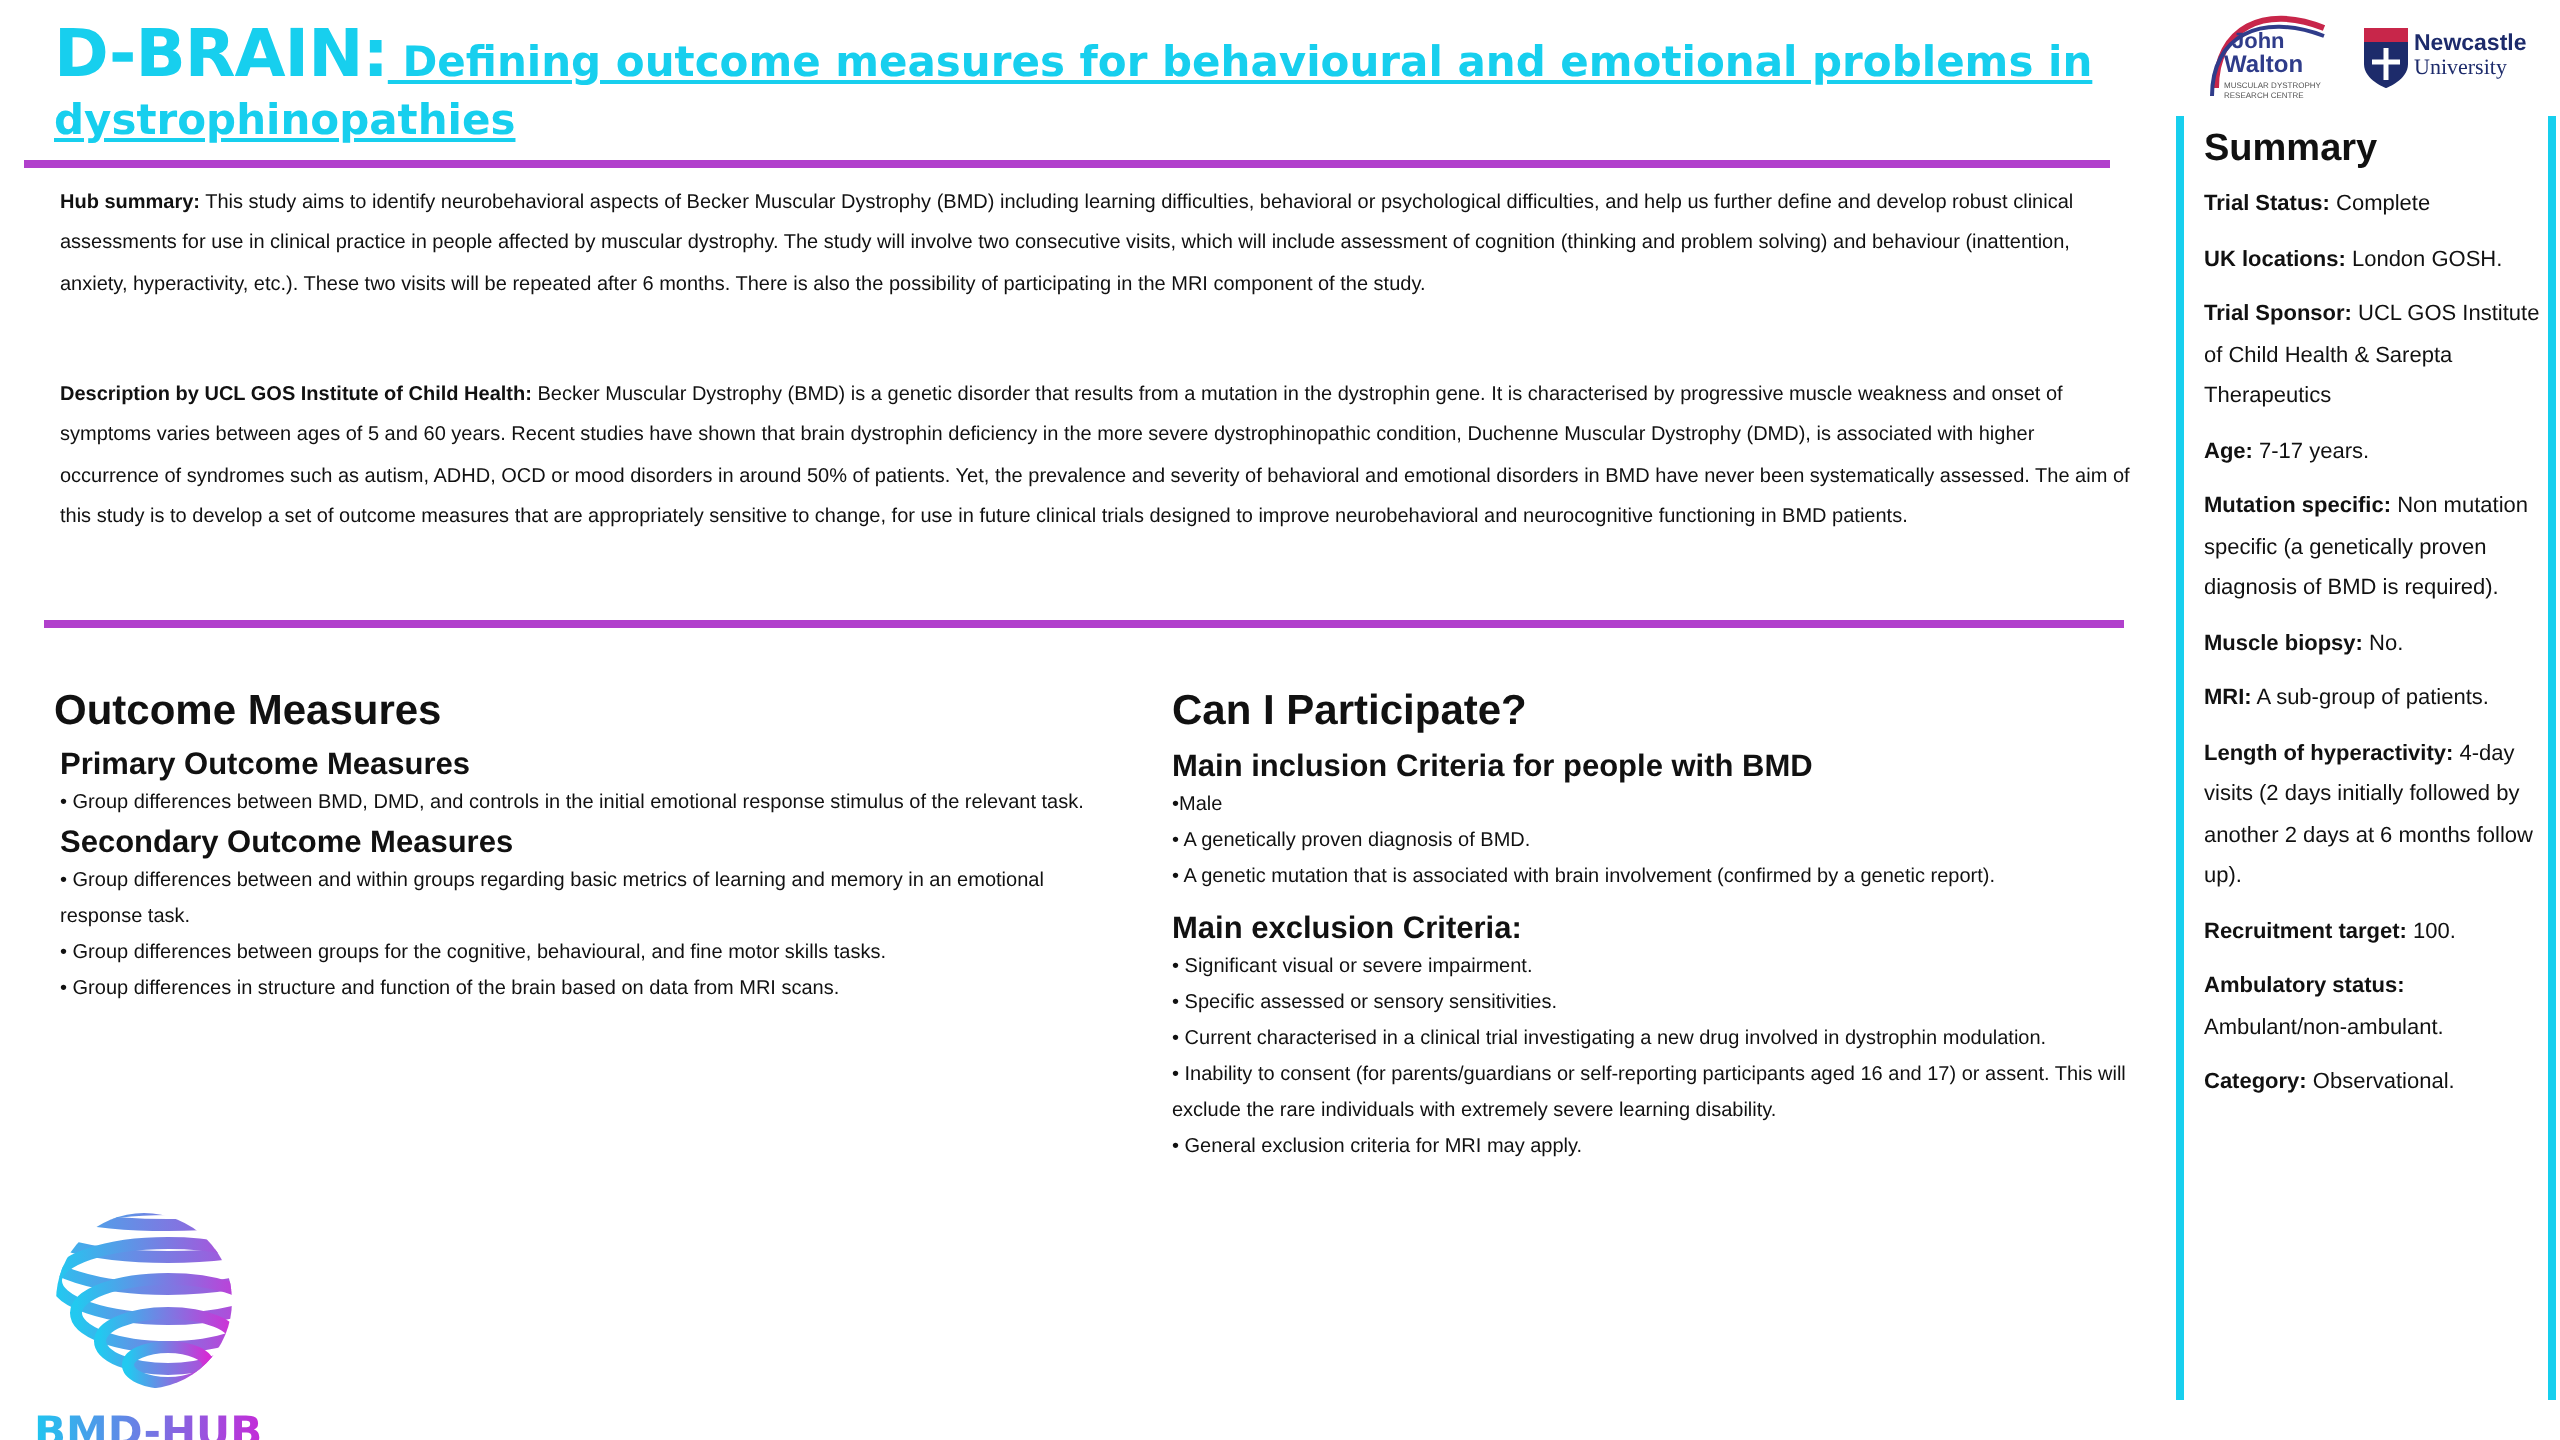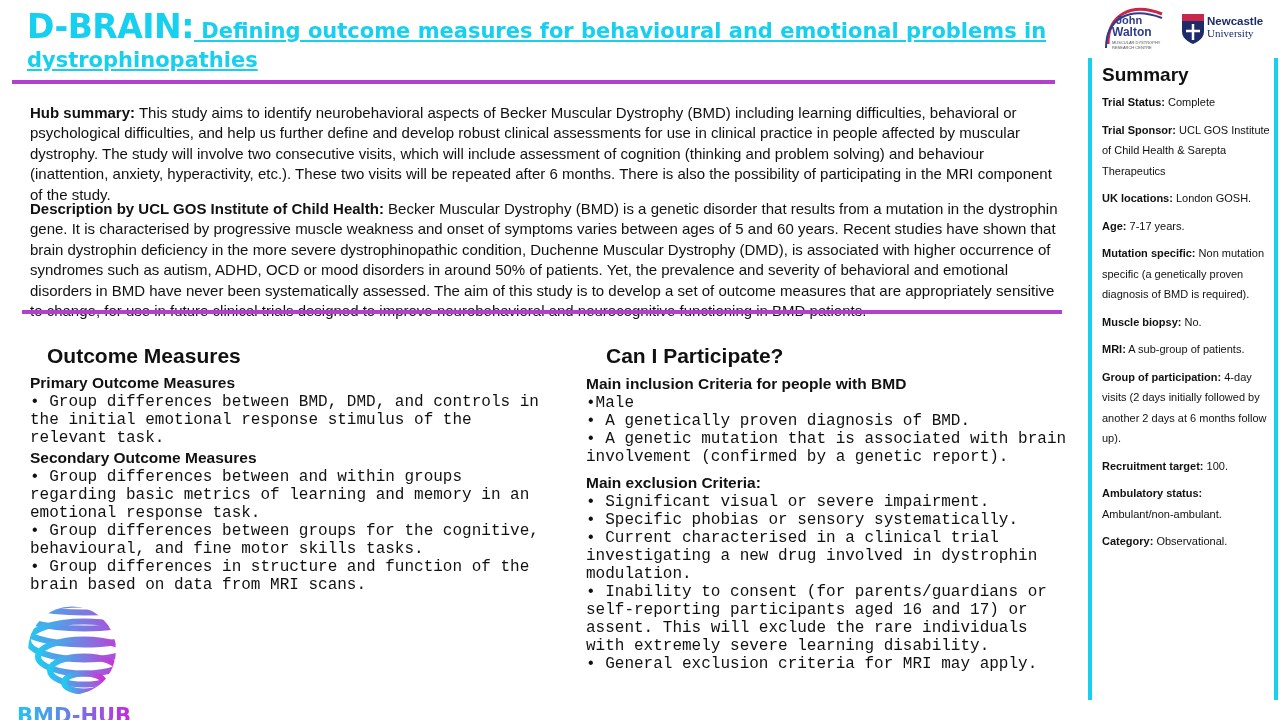--- a/index.html
+++ b/index.html
@@ -3,27 +3,27 @@
   <meta charset="utf-8">
   <style>
     html, body { margin:0; padding:0; }
     body { width:1280px; height:720px; background:#ffffff; position:relative; overflow:hidden; font-family:"Liberation Sans", sans-serif; color:#111; }
     .title { position:absolute; left:27px; top:6px; width:1040px; color:#17cfee; font-weight:bold; line-height:1.25; }
     .title .main { font-size:33px; font-family:"DejaVu Sans", sans-serif; letter-spacing:-0.5px; }
     .title .sub { font-size:21px; font-family:"DejaVu Sans", sans-serif;text-decoration:underline; }
     .rule { position:absolute; height:4px; background:#b140cc; }
     .rule.top { left:12px; top:80px; width:1043px; }
     .rule.mid { left:22px; top:310px; width:1040px; }
-    .para { position:absolute; font-size:15px; line-height:20.4px; color:#111;margin-top:11px; }
+    .para { position:absolute; font-size:10px; line-height:20.4px; color:#111; }
     .para b { font-weight:bold; }
     .hub { left:30px; top:92px; width:1030px; }
     .desc { left:30px; top:188px; width:1035px; }
-    .sec-h { position:absolute; font-size:21px; font-weight:bold; color:#111;margin-left:20px; }
+    .sec-h { position:absolute; font-size:21px; font-weight:bold; color:#111; }
     .sub-h { font-size:15.5px; font-weight:bold; margin:2px 0 1px 0; }
-    .list { font-size:16px; line-height:18px;font-family:Liberation Mono, monospace; }
+    .list { font-size:10px; line-height:18px; }
     .col-left { position:absolute; left:30px; top:372px; width:525px; }
     .col-right { position:absolute; left:586px; top:373px; width:485px; }
     .sidebar { position:absolute; left:1088px; top:58px; width:182px; height:642px; border-left:4px solid #17cfee; border-right:4px solid #17cfee; }
     .sidebar .inner { padding:6px 0 0 10px; }
     .sidebar h2 { margin:0 0 6px 0; font-size:19px; font-weight:bold; }
     .sb-item { font-size:11px; line-height:20.5px; margin-bottom:7px; }
     .logo-jw { position:absolute; left:1102px; top:4px; width:72px; height:52px; }
     .logo-nu { position:absolute; left:1182px; top:12px; width:92px; height:34px; }
     .bmd-logo { position:absolute; left:14px; top:590px; width:120px; height:125px; }
     .bmd-text { position:absolute; left:17px; top:704px; font-size:21px; font-weight:bold; font-family:"DejaVu Sans", sans-serif; background:linear-gradient(90deg,#1fc6f0,#c42bd8); -webkit-background-clip:text; background-clip:text; color:transparent; }
@@ -82,38 +82,38 @@
 <div class="col-right">
   <div class="sub-h">Main inclusion Criteria for people with BMD</div>
   <div class="list">
     <div>•Male</div>
     <div>• A genetically proven diagnosis of BMD.</div>
     <div>• A genetic mutation that is associated with brain involvement (confirmed by a genetic report).</div>
   </div>
   <div class="sub-h" style="margin-top:8px;">Main exclusion Criteria:</div>
   <div class="list">
     <div>• Significant visual or severe impairment.</div>
-    <div>• Specific phobias or sensory systematically.</div>
+    <div>• Specific assessed or sensory sensitivities.</div>
     <div>• Current characterised in a clinical trial investigating a new drug involved in dystrophin modulation.</div>
     <div>• Inability to consent (for parents/guardians or self-reporting participants aged 16 and 17) or assent. This will exclude the rare individuals with extremely severe learning disability.</div>
     <div>• General exclusion criteria for MRI may apply.</div>
   </div>
 </div>
 
 <div class="sidebar">
   <div class="inner">
     <h2>Summary</h2>
     <div class="sb-item"><b>Trial Status:</b><span> Complete</span></div>
+    <div class="sb-item"><b>UK locations:</b><span> London GOSH.</span></div>
     <div class="sb-item"><b>Trial Sponsor:</b><span> UCL GOS Institute of Child Health &amp; Sarepta Therapeutics</span></div>
-    <div class="sb-item"><b>UK locations:</b><span> London GOSH.</span></div>
     <div class="sb-item"><b>Age:</b><span> 7-17 years.</span></div>
     <div class="sb-item"><b>Mutation specific:</b><span> Non mutation specific (a genetically proven diagnosis of BMD is required).</span></div>
     <div class="sb-item"><b>Muscle biopsy:</b><span> No.</span></div>
     <div class="sb-item"><b>MRI:</b><span> A sub-group of patients.</span></div>
-    <div class="sb-item"><b>Group of participation:</b><span> 4-day visits (2 days initially followed by another 2 days at 6 months follow up).</span></div>
+    <div class="sb-item"><b>Length of hyperactivity:</b><span> 4-day visits (2 days initially followed by another 2 days at 6 months follow up).</span></div>
     <div class="sb-item"><b>Recruitment target:</b><span> 100.</span></div>
     <div class="sb-item"><b>Ambulatory status:</b><span> Ambulant/non-ambulant.</span></div>
     <div class="sb-item"><b>Category:</b><span> Observational.</span></div>
   </div>
 </div>
 
 <svg class="bmd-logo" viewBox="0 0 120 100">
   <defs>
     <linearGradient id="gg" x1="0" y1="0" x2="1" y2="0">
       <stop offset="0" stop-color="#22c9f0"></stop>

